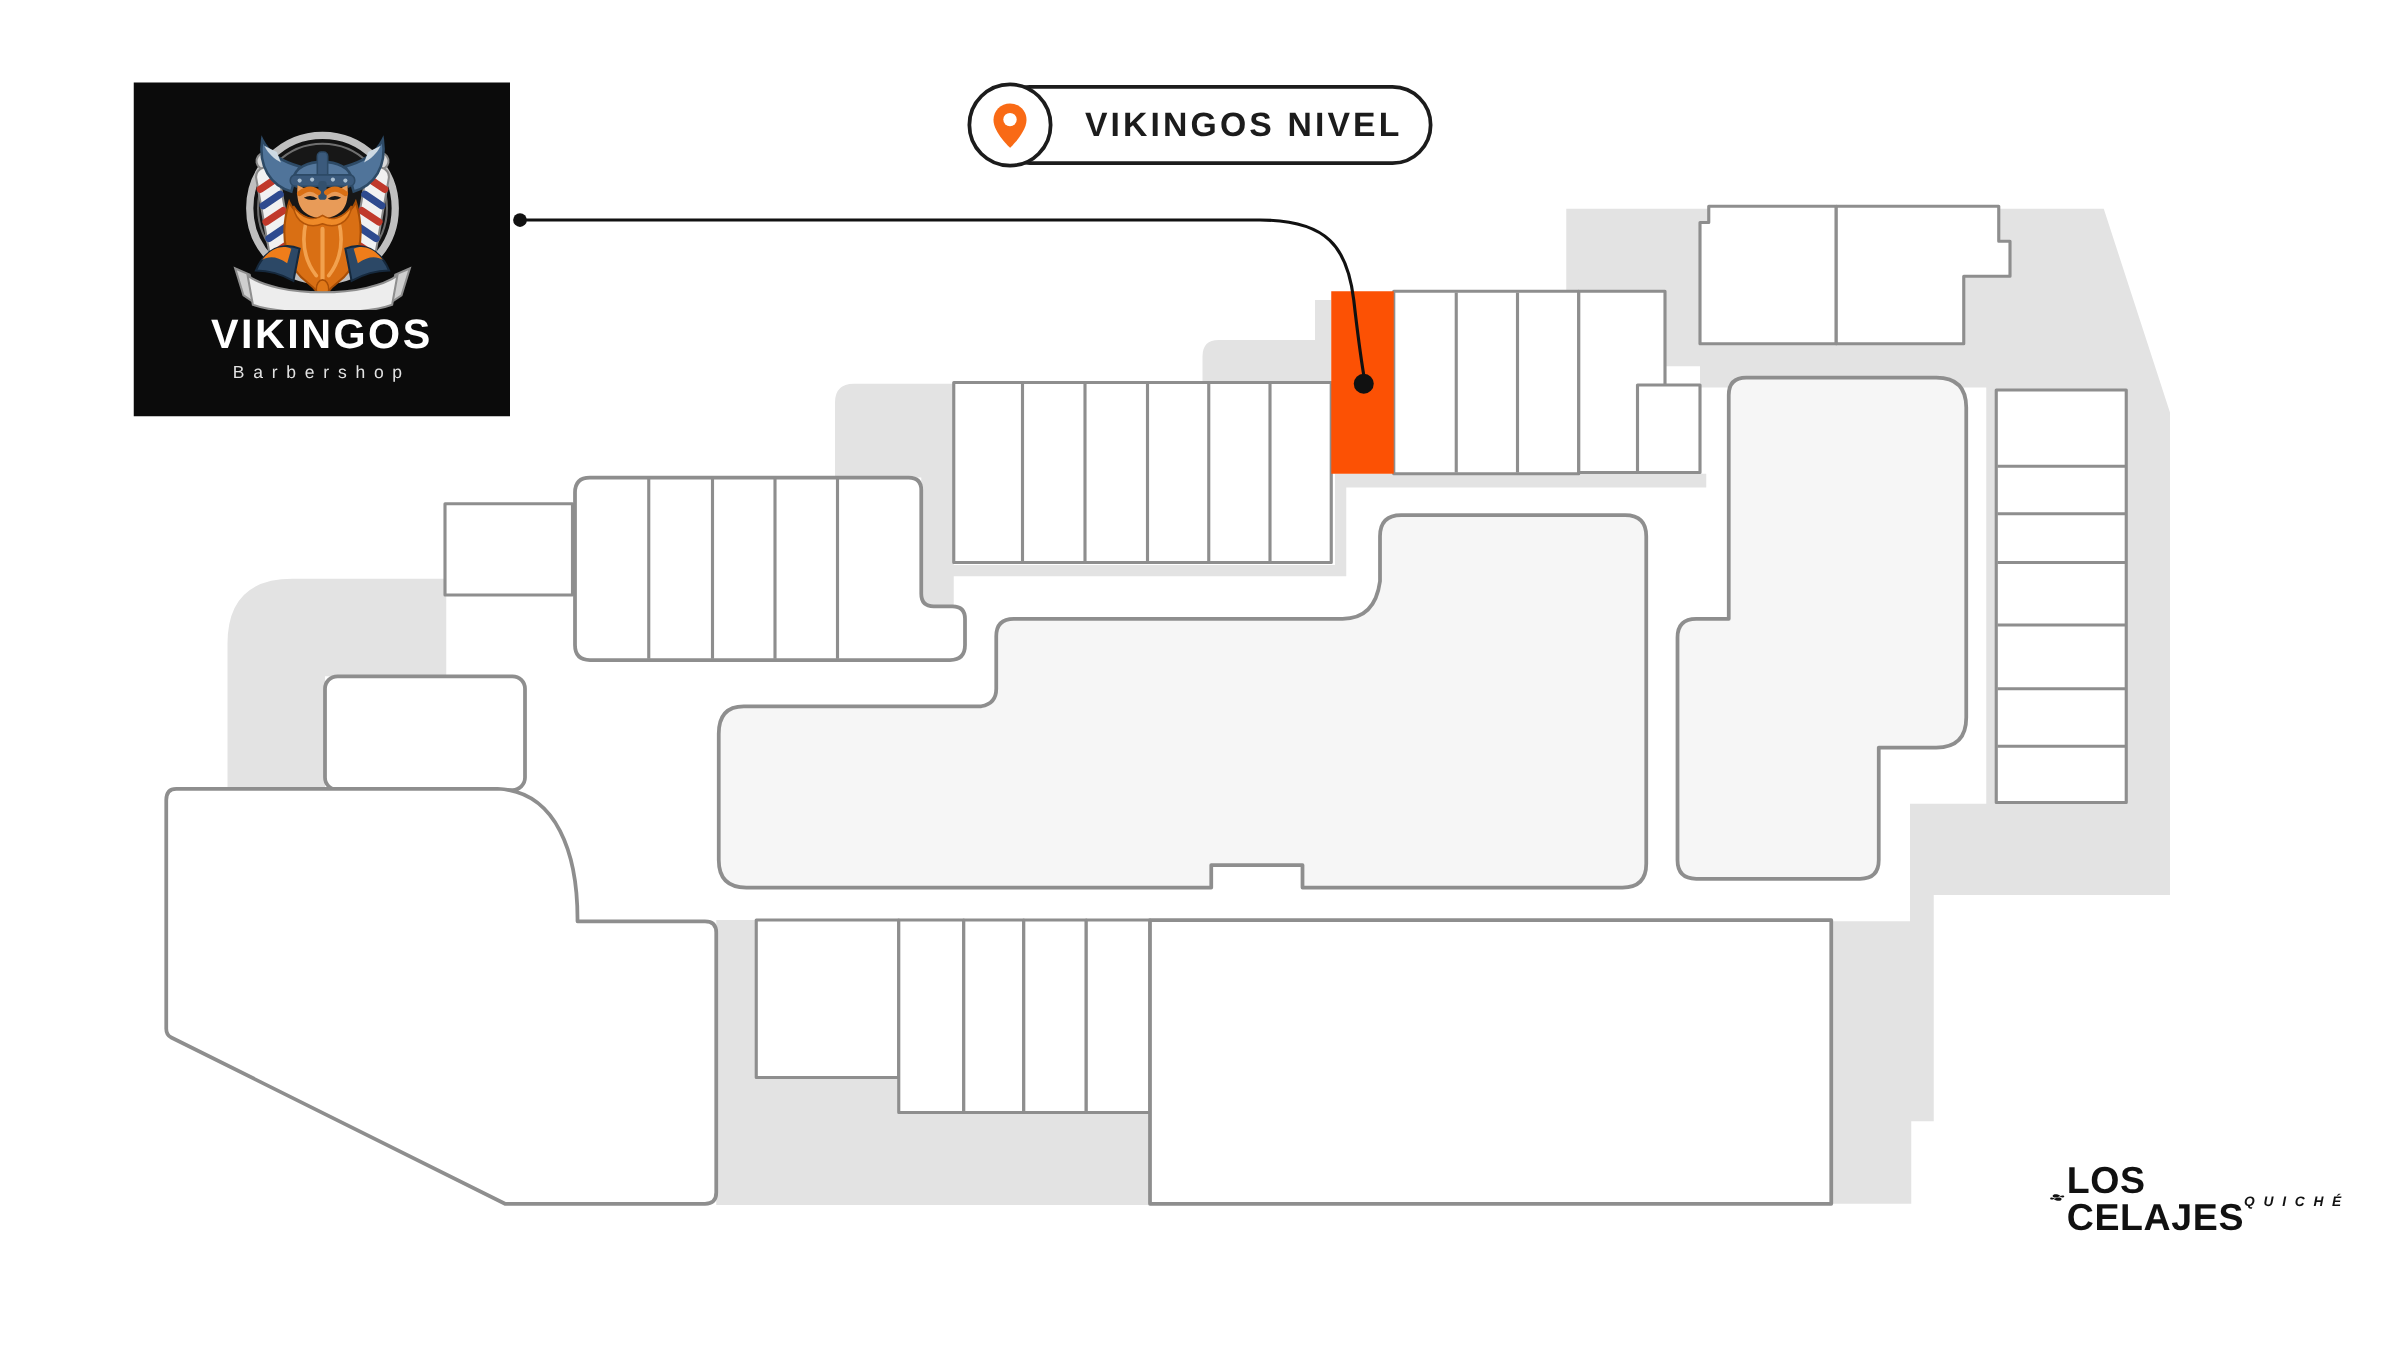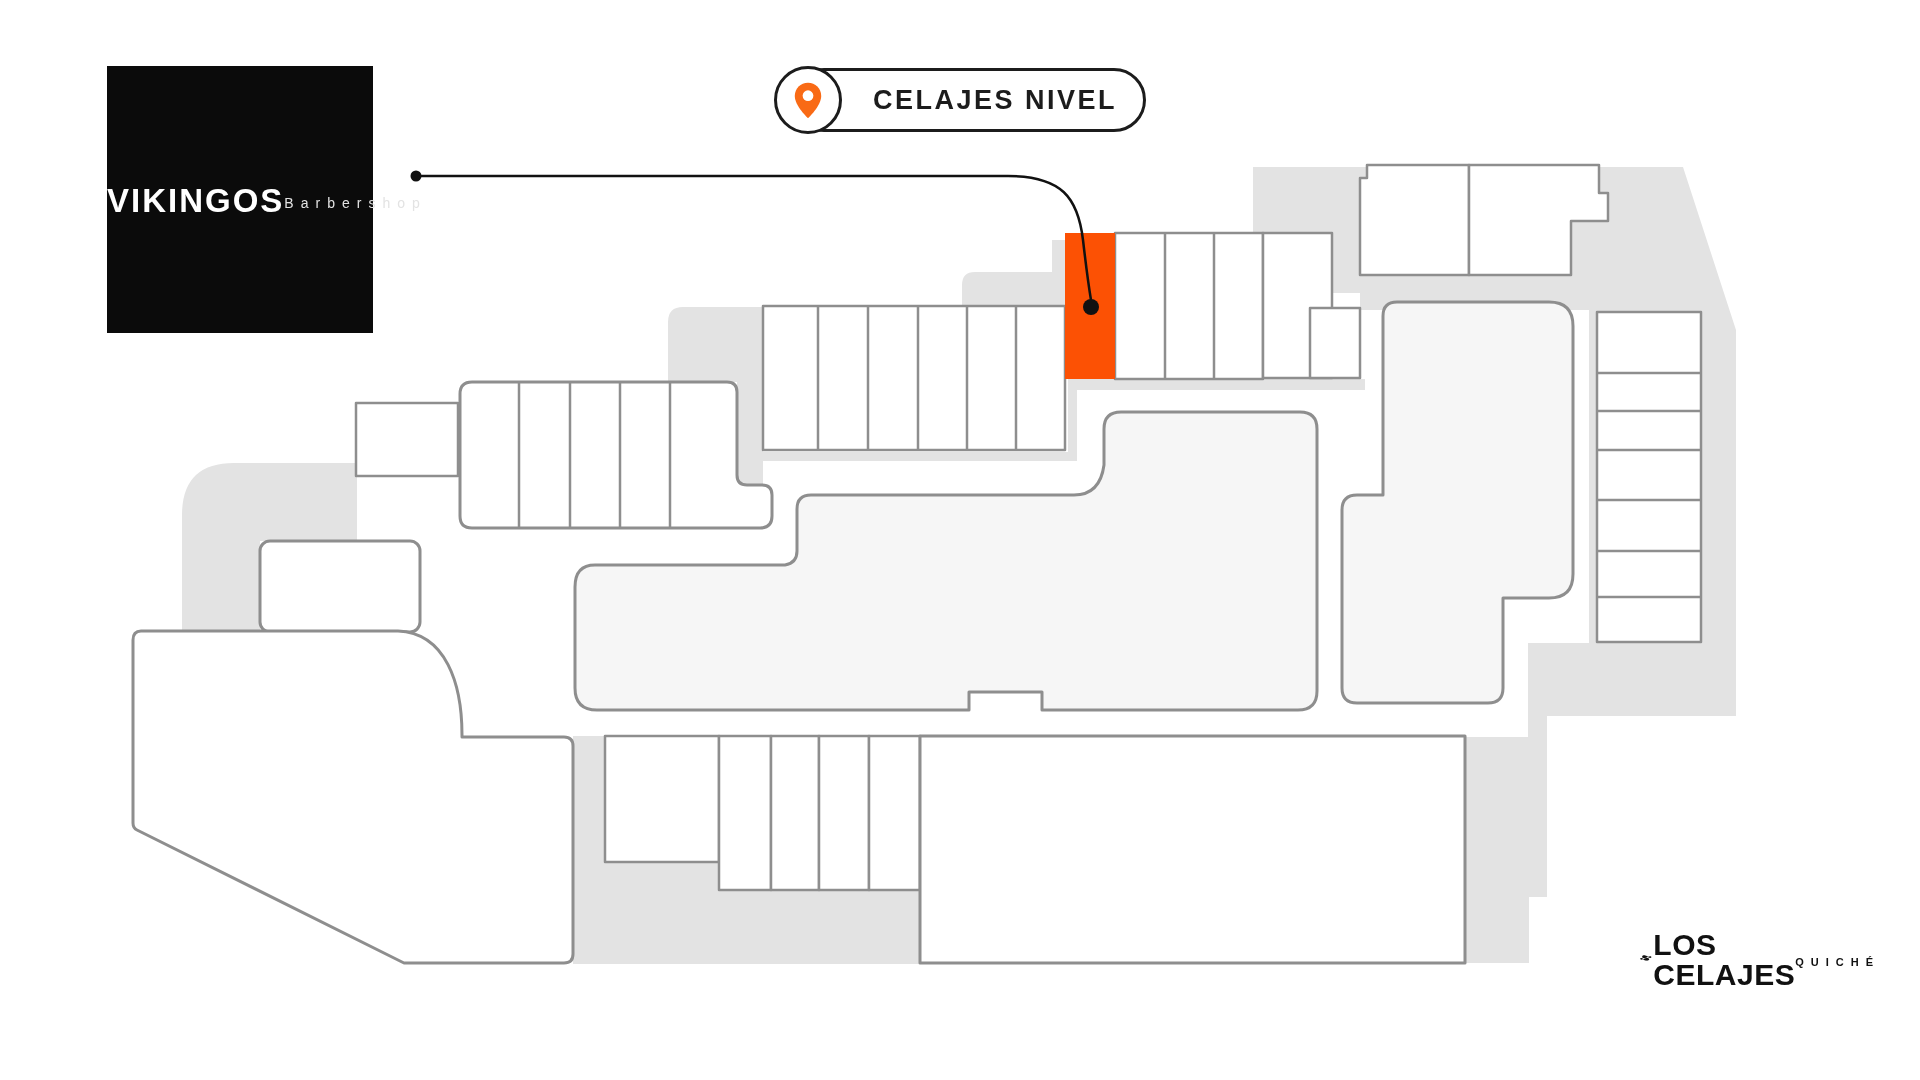--- a/index.html
+++ b/index.html
@@ -19,38 +19,38 @@
   .badge-pill span{
     font-size:27px;font-weight:700;letter-spacing:2.5px;color:#1c1c1c;white-space:nowrap;
   }
   .badge-circle{
     position:absolute;left:774px;top:66px;width:68px;height:68px;
     box-sizing:border-box;border:3px solid #1c1c1c;border-radius:50%;
     background:#ffffff;display:flex;align-items:center;justify-content:center;
   }
   
   .vik-card{
-    position:absolute;left:107px;top:66px;width:266px;height:267px;
-    background:#0b0b0b;display:flex;flex-direction:row;align-items:center;
+    position:absolute;left:107px;top:66px;width:301px;height:267px;
+    background:#0b0b0b;display:flex;flex-direction:column;align-items:center;
   }
   .vik-emblem{margin-top:24px;}
   .vik-title{
     margin-top:2px;color:#ffffff;font-size:33px;font-weight:800;
     letter-spacing:2px;line-height:1;
   }
   .vik-sub{
     margin-top:6px;color:#e3e3e3;font-size:14px;font-weight:400;letter-spacing:7px;text-align:right;
   }
   
   .celajes{
     position:absolute;left:1640px;top:878px;width:240px;height:160px;
     display:flex;align-items:center;
   }
   .celajes-title{color:#111;font-size:30px;font-weight:800;letter-spacing:.5px;margin-top:4px;line-height:1;}
-  .celajes-sub{color:#111;font-size:11px;font-weight:700;letter-spacing:7px;margin-top:7px;}
+  .celajes-sub{color:#111;font-size:11px;font-weight:700;letter-spacing:7px;margin-top:7px;font-style:italic;}
 </style>
 </head>
 <body>
 
 <svg id="plan" viewBox="0 0 1920 1080" aria-hidden="true">
 
   <g stroke="none" fill="#E3E3E3">
     <path d="M 182,632 V 515 Q 182,463 234,463 H 357 V 541 H 260 V 632 Z"></path>
     <path d="M 683,307 H 763 V 452 H 1068 V 379 H 1365 V 390 H 1077 V 461 H 763 V 485 H 737 V 382 H 668 V 322 Q 668,307 683,307 Z"></path>
     <path d="M 962,318 V 285 Q 962,272 975,272 H 1052 V 240 H 1065 V 318 Z"></path>
@@ -113,21 +113,21 @@
   <rect x="1065" y="233" width="50" height="146" fill="#FC5104"></rect>
 
   <g>
     <circle cx="416" cy="176" r="5.5" fill="#111111"></circle>
     <path fill="none" stroke-width="2.5" d="M 420,176 H 1008 C 1062,176 1078,198 1083,240 C 1086,266 1089,288 1091,300" stroke="#111111"></path>
     <circle cx="1091" cy="307" r="8" fill="#111111"></circle>
   </g>
 </svg>
 
 <div class="badge-pill">
-  <span>CELAJES NIVEL</span>
+  <span>VIKINGOS NIVEL</span>
 </div>
 <div class="badge-circle">
   <svg width="46" height="46" viewBox="0 0 48 48">
     <path d="M24,6 C16.3,6 10.2,12.1 10.2,19.8 C10.2,30.2 24,43 24,43 C24,43 37.8,30.2 37.8,19.8 C37.8,12.1 31.7,6 24,6 Z" fill="#F96A15"></path>
     <circle cx="24" cy="19.5" r="5.6" fill="#ffffff"></circle>
   </svg>
 </div>
 
 <div class="vik-card">
   <svg class="vik-emblem" width="170" height="158" viewBox="0 0 200 190">

